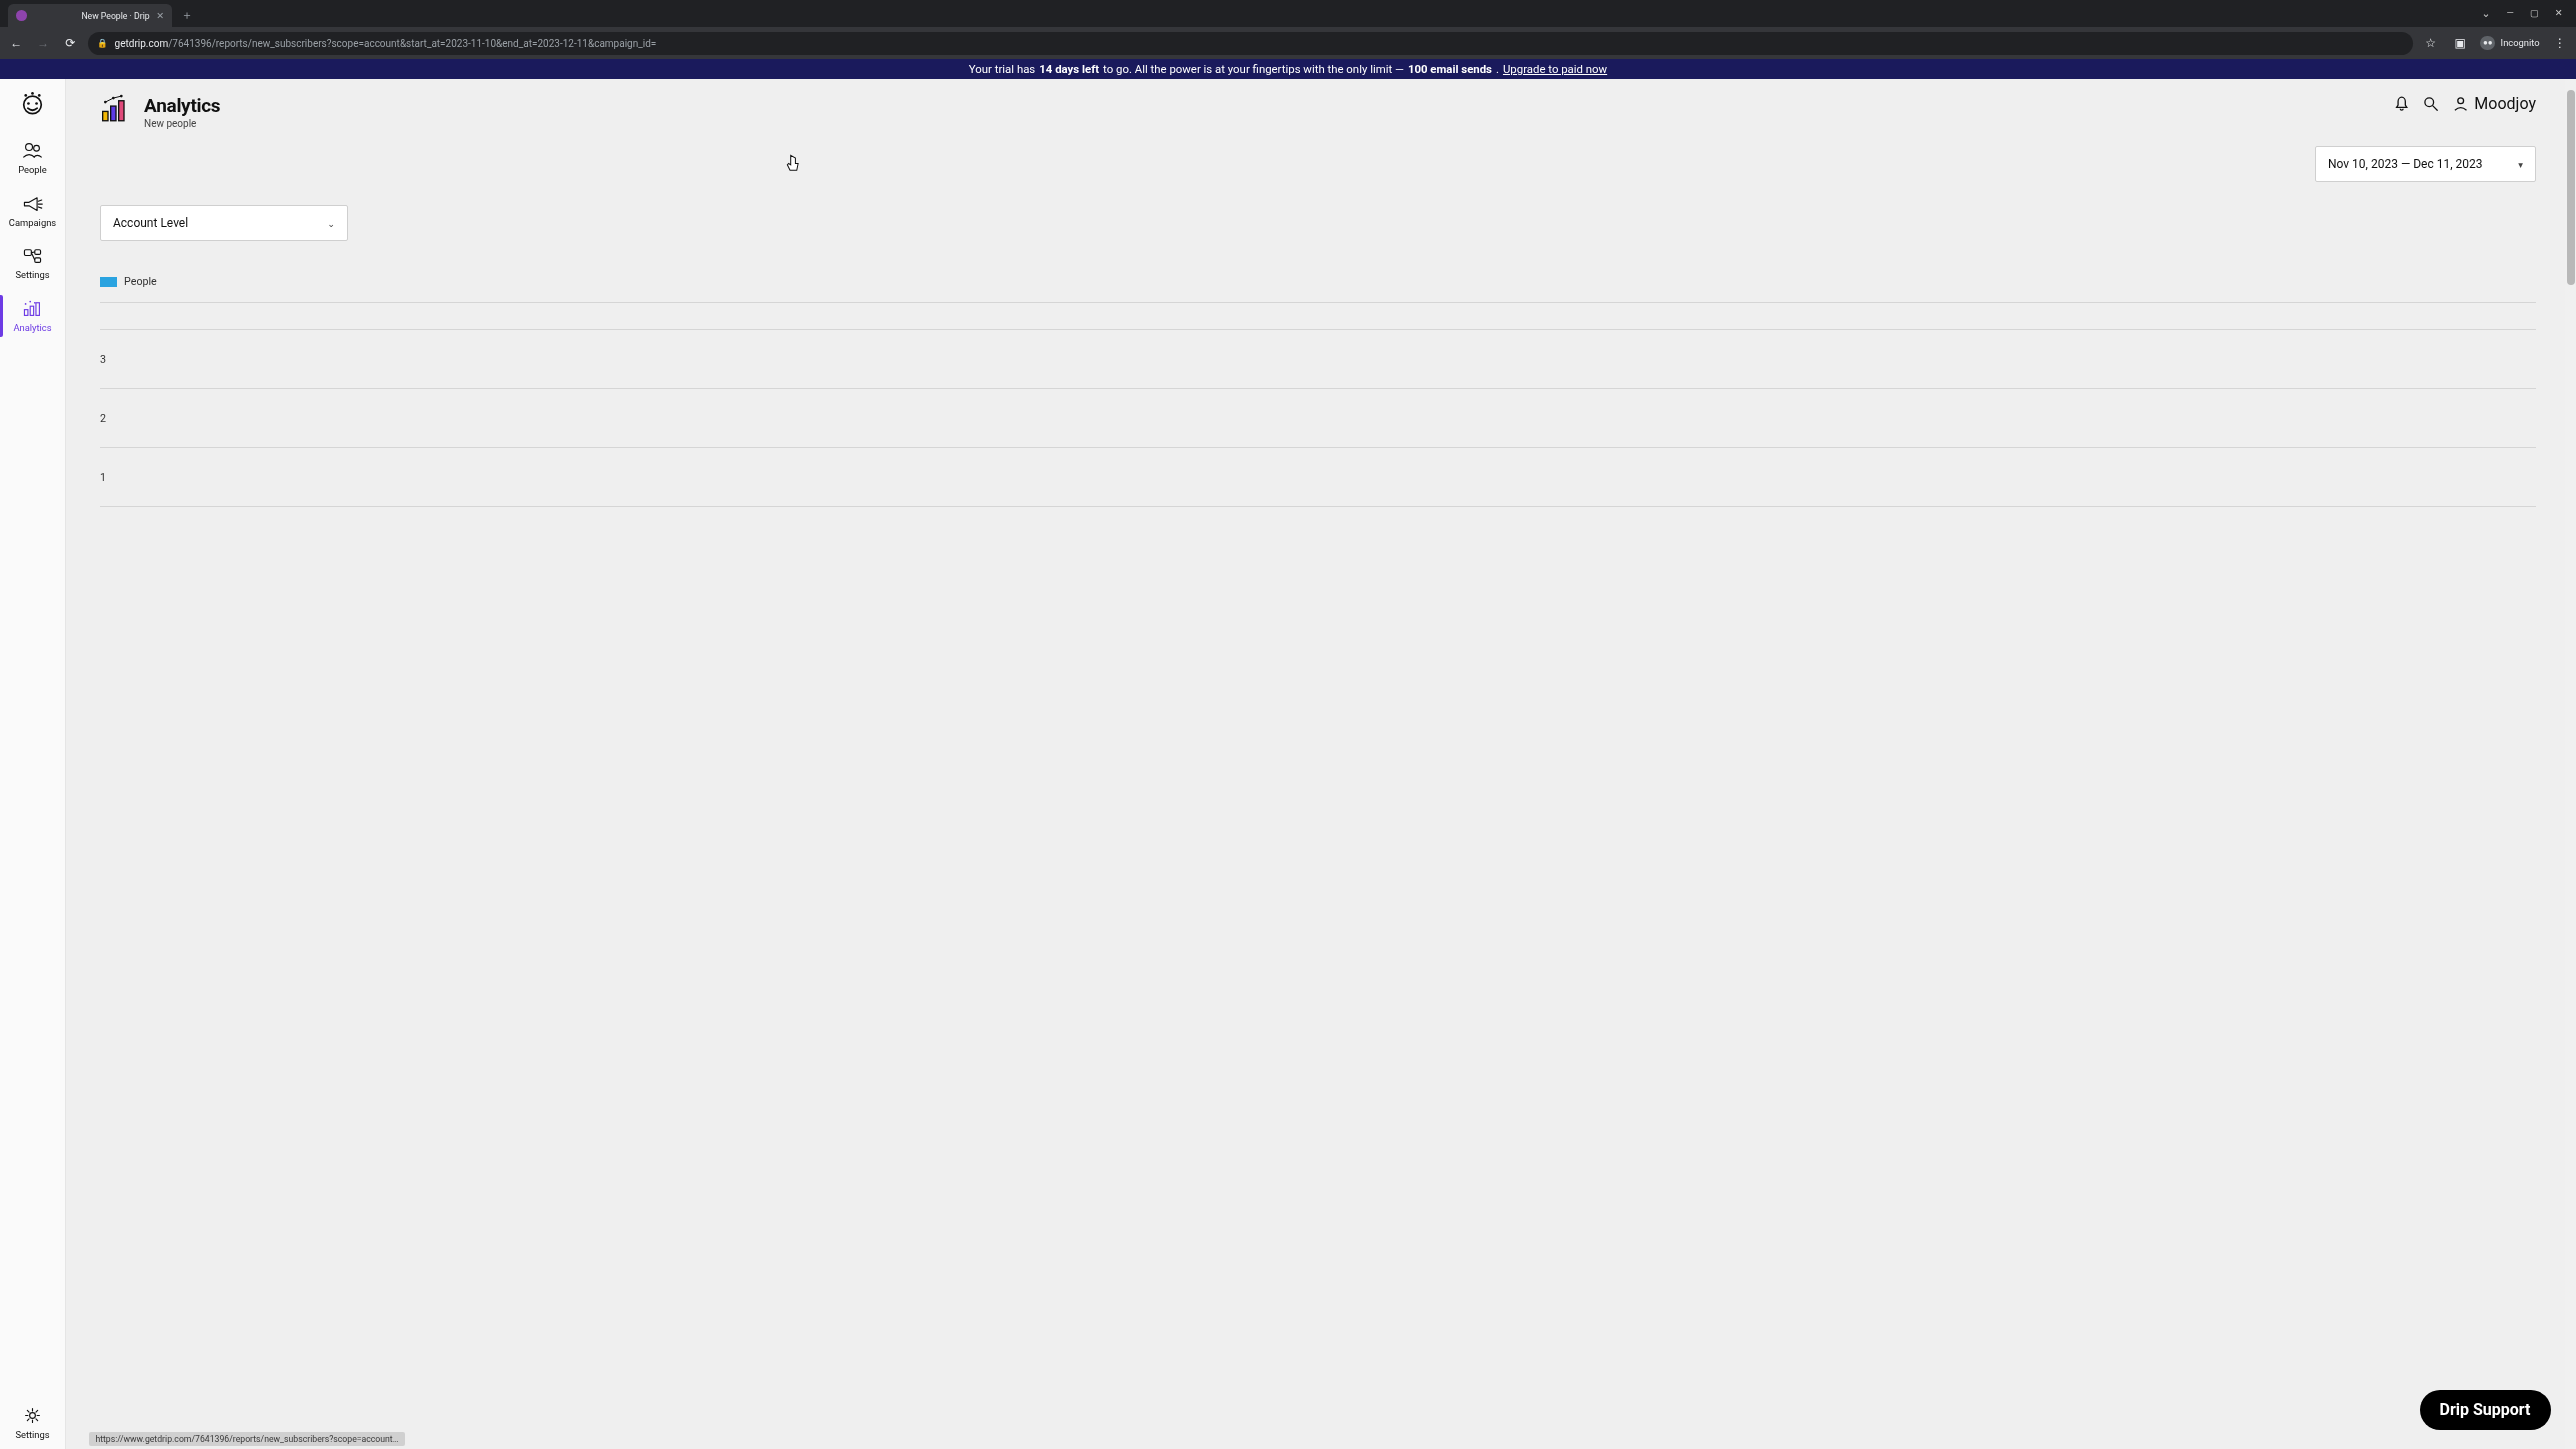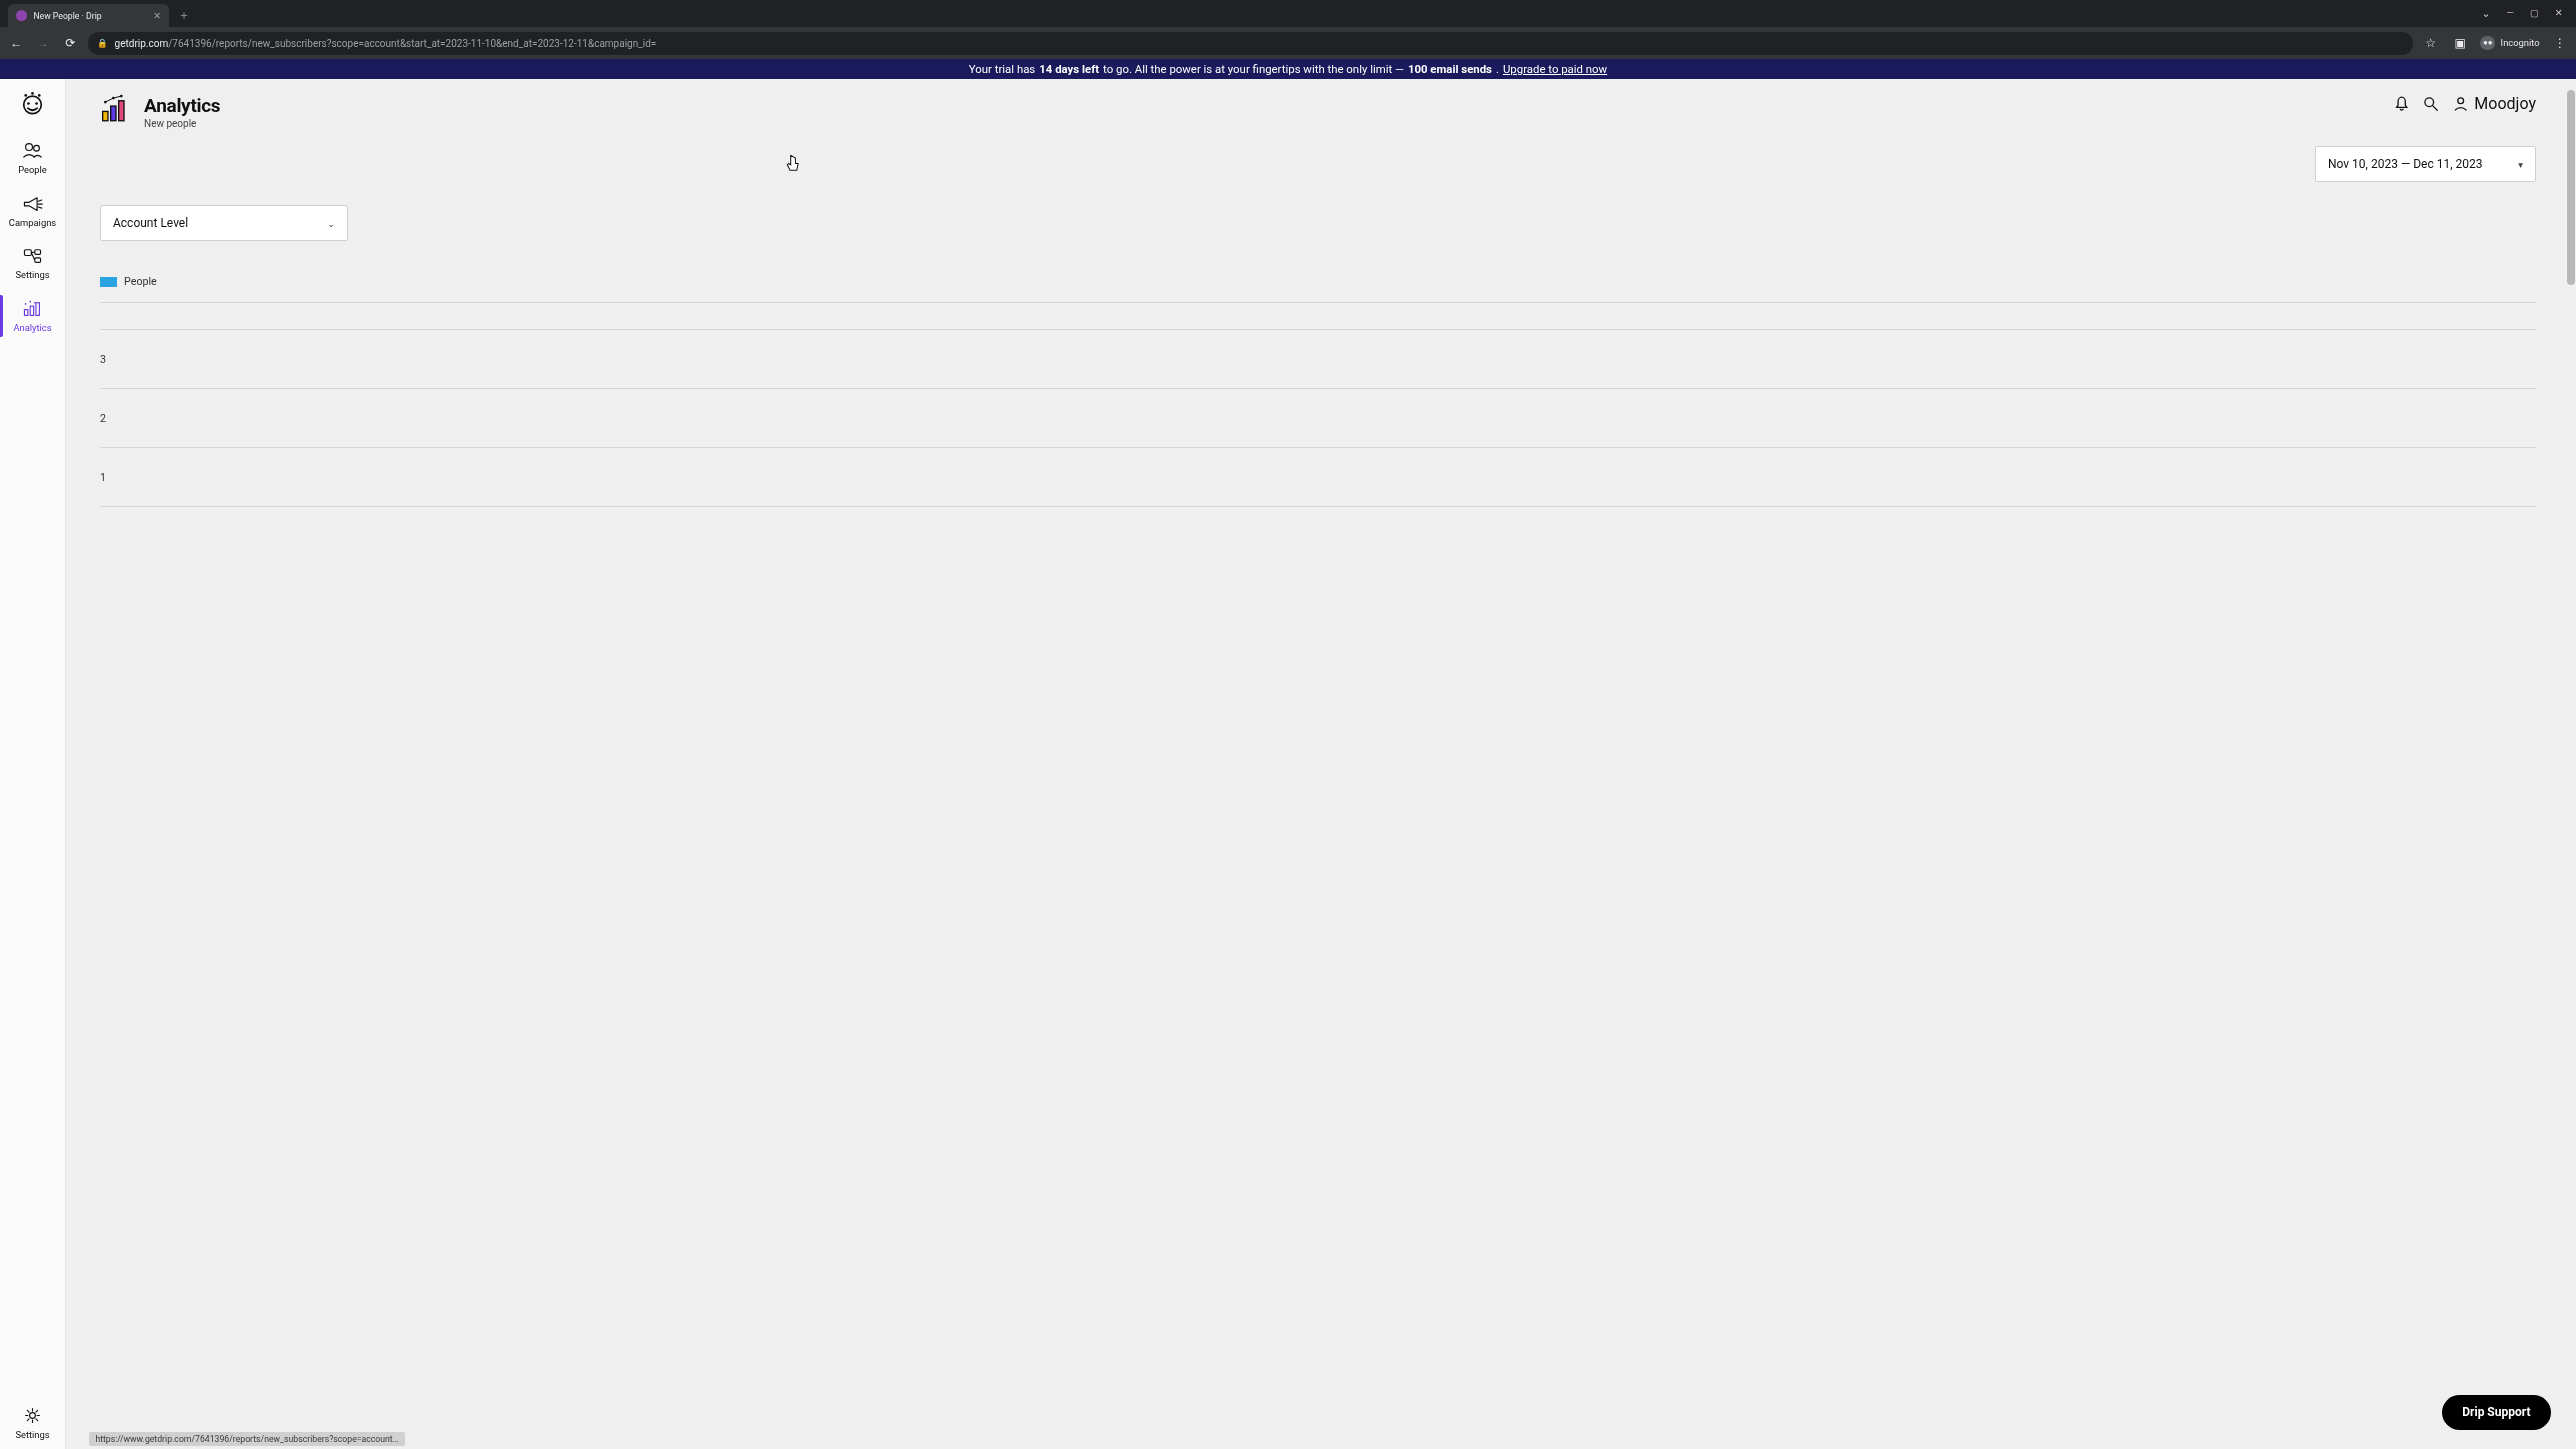--- a/index.html
+++ b/index.html
@@ -3,21 +3,21 @@
 <meta charset="utf-8">
 <style>
 * { margin: 0; padding: 0; box-sizing: border-box; font-family: -apple-system, BlinkMacSystemFont, "Segoe UI", Roboto, sans-serif; }
 html, body { width: 100%; height: 100%; background: #202124; overflow: hidden; }
 
 
 .browser-chrome { background: #202124; }
 .tab-bar { display: flex; align-items: center; height: 27px; padding-left: 8px; gap: 5.4px; }
 .tab { display: flex; align-items: center; background: #35363a; border-radius: 5.4px 5.4px 0 0; padding: 0 8px; height: 23px; min-width: 161px; gap: 6.7px; color: #e8eaed; font-size: 8.7px; margin-top: 4px; }
 .tab .favicon { width: 10.7px; height: 10.7px; background: #8e44ad; border-radius: 50%; flex: none; }
-.tab .tab-title { flex: 1; white-space: nowrap; overflow: hidden; }
+.tab .tab-title { flex: 1; white-space: nowrap; overflow: hidden; margin-left: 48px; }
 .tab .x { color: #9aa0a6; font-size: 9.4px; cursor: pointer; }
 .newtab { width: 19px; height: 19px; border-radius: 50%; color: #9aa0a6; display: flex; align-items: center; justify-content: center; font-size: 12px; cursor: pointer; margin-top: 4px; }
 .win-controls { margin-left: auto; display: flex; gap: 16px; padding-right: 13.4px; color: #c7c7c7; font-size: 9.4px; }
 .win-controls span { cursor: pointer; }
 .chev { font-size: 10.7px; }
 
 .addr-bar { display: flex; align-items: center; height: 32px; background: #35363a; padding: 0 6.7px; gap: 8px; }
 .nav-ico { width: 19px; height: 19px; display: flex; align-items: center; justify-content: center; color: #e8eaed; cursor: pointer; font-size: 12px; }
 .nav-ico.disabled { color: #6b6f76; }
 .url-field { flex: 1; background: #202124; border-radius: 13.4px; height: 23px; display: flex; align-items: center; padding: 0 9.4px; gap: 6.7px; color: #e8eaed; font-size: 10px; }
@@ -69,21 +69,21 @@
 .chart-grid { position: relative; padding-bottom: 20px; }
 .grid-line { border-bottom: 0.7px solid #d5d5d5; height: 59px; position: relative; }
 .grid-line .tick { position: absolute; left: 0; top: 50%; transform: translateY(-50%); font-size: 10.7px; color: #333; }
 .grid-line.first { height: 27px; }
 
 
 .vscroll { position: absolute; right: 0; top: 0; width: 10.7px; height: 100%; background: #f0f0f0; }
 .vthumb { position: absolute; right: 1.3px; top: 10.7px; width: 8px; height: 195px; background: #b8b8b8; border-radius: 4px; }
 
 
-.support { position: absolute; right: 25.5px; bottom: 19px; background: #000; color: #fff; font-weight: 700; font-size: 12px; padding: 10.7px 20px; border-radius: 670px; cursor: pointer; }
+.support { position: absolute; right: 25.5px; bottom: 19px; background: #000; color: #fff; font-weight: 700; font-size: 16px; padding: 10.7px 20px; border-radius: 670px; cursor: pointer; }
 
 
 .status-url { position: absolute; left: 2.7px; bottom: 2.7px; background: #d0d0d0; color: #3a3a3a; font-size: 8.7px; padding: 2px 6.7px; border-radius: 2px; max-width: 322px; white-space: nowrap; overflow: hidden; text-overflow: ellipsis; margin-left: 20px; }
 
 
 .cursor-img { position: absolute; width: 14.8px; height: 19px; pointer-events: none; }
 </style>
 </head>
 <body>
 

